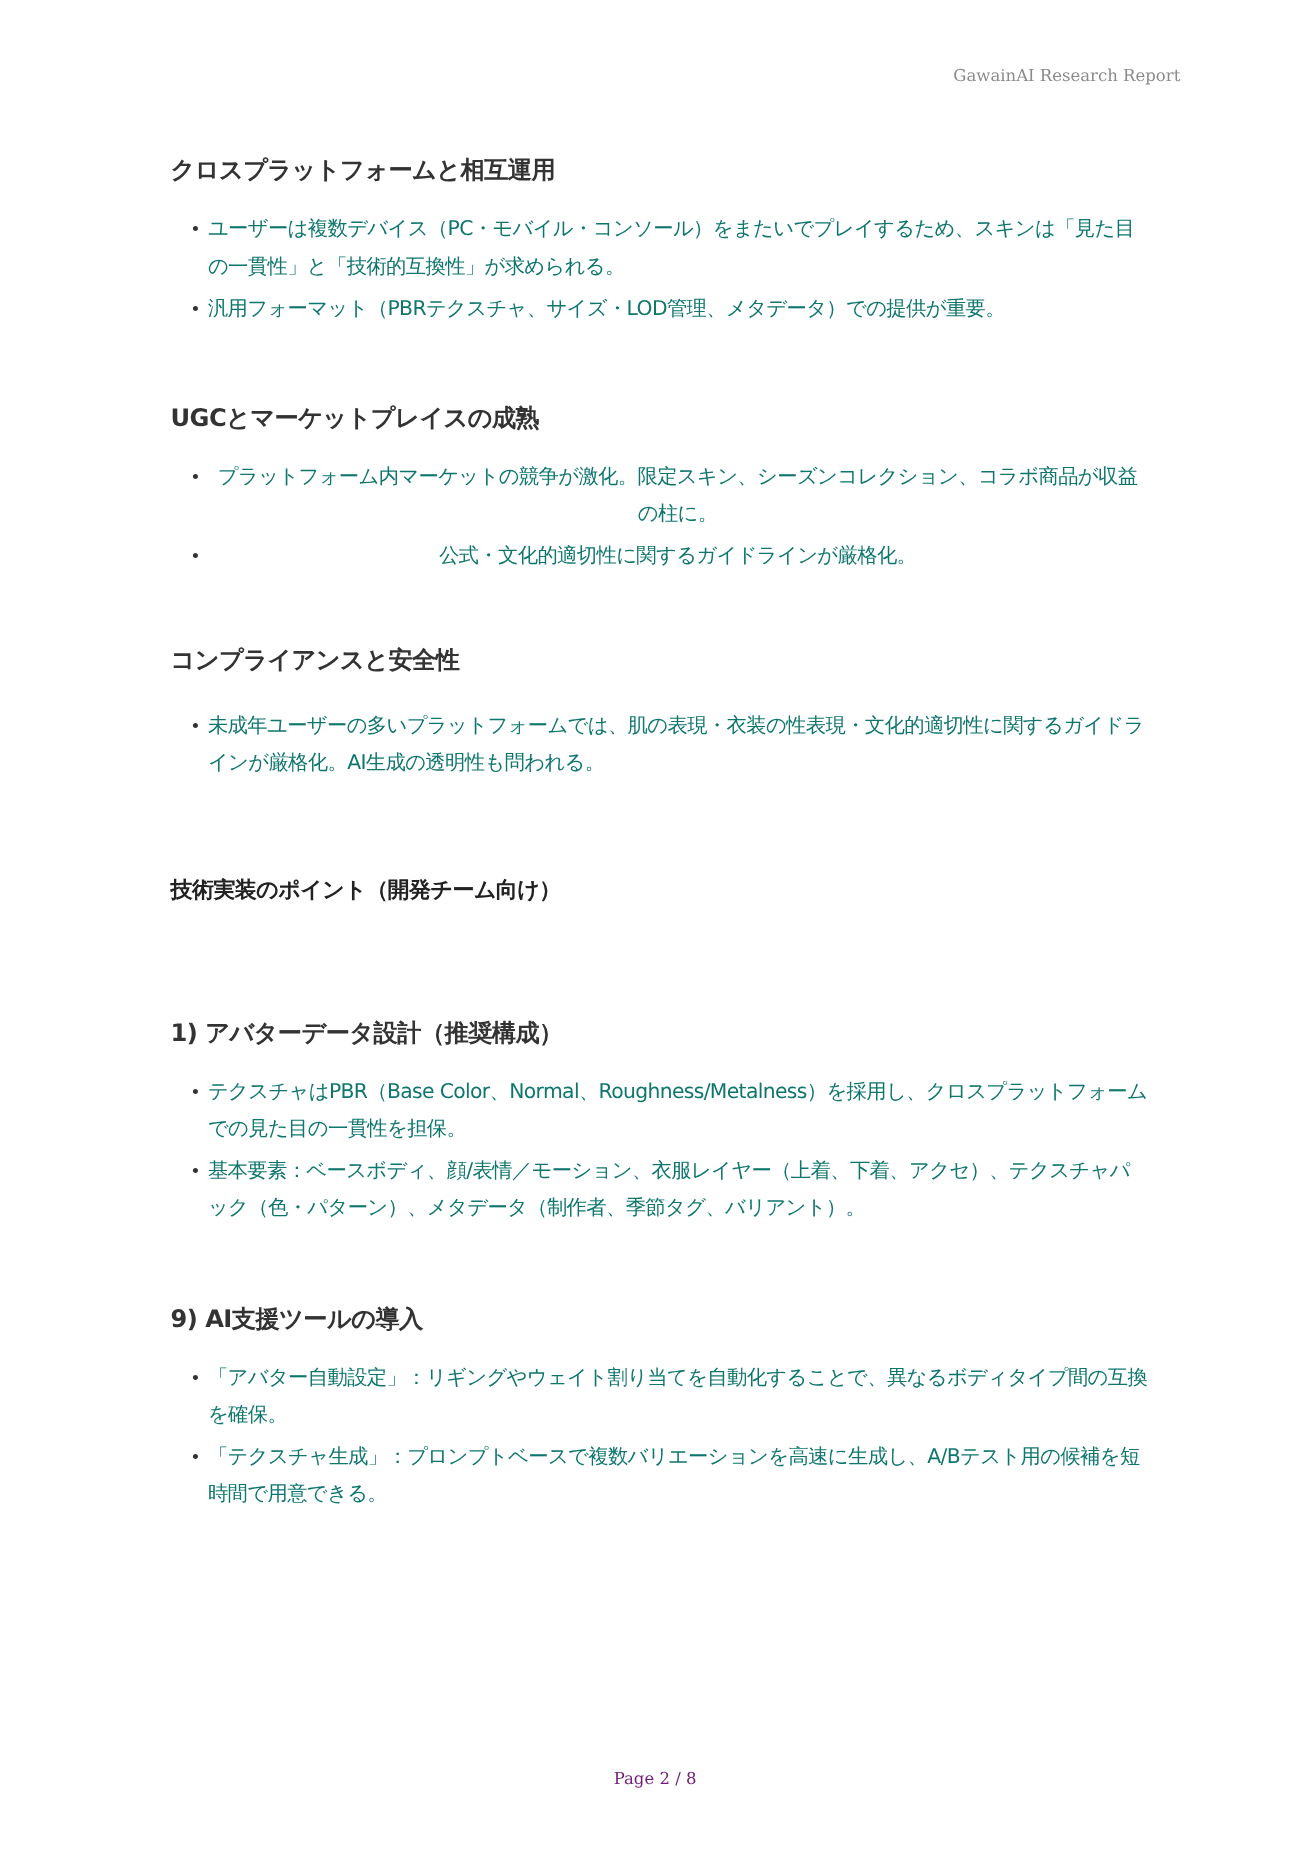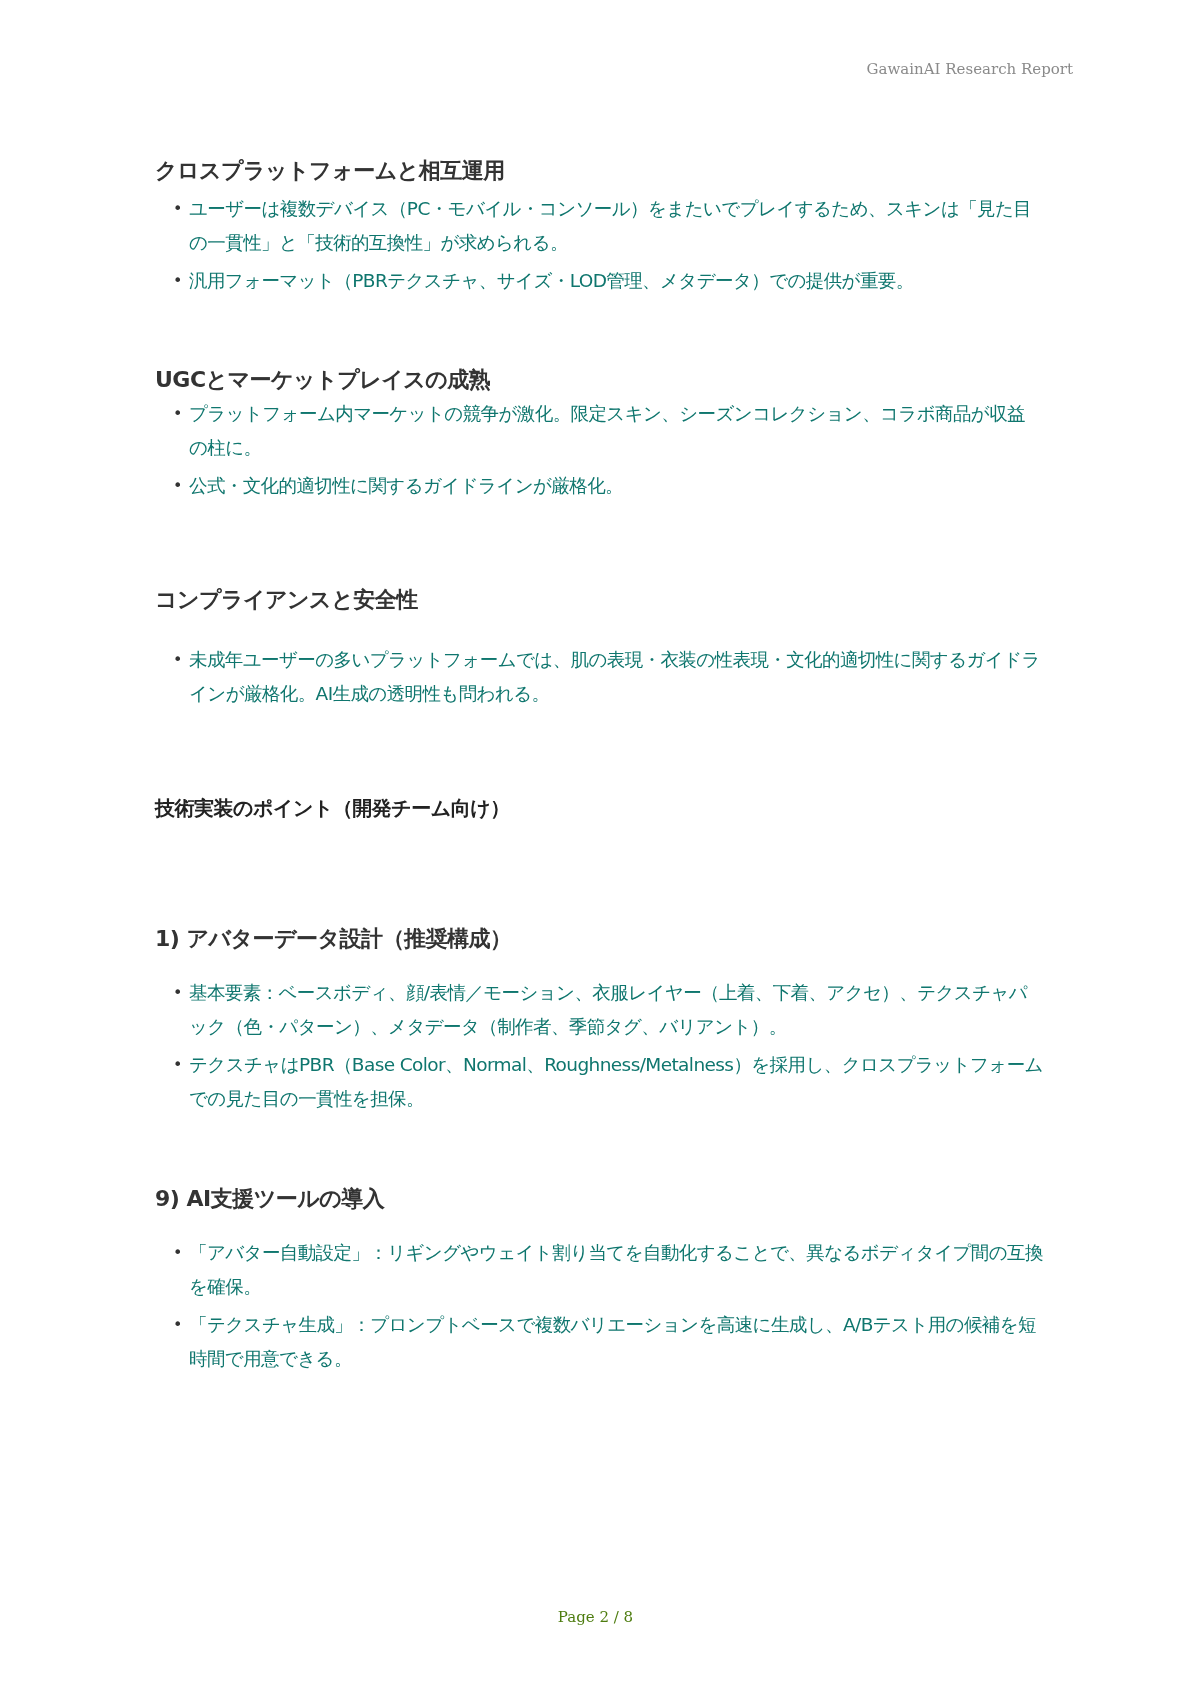--- a/index.html
+++ b/index.html
@@ -9,21 +9,21 @@
     color: #333333;
   }
   .running-header {
     position: absolute; top: 60px; right: 118px;
     font-family: "DejaVu Serif", "Liberation Serif", serif;
     font-size: 15px; color: #8a8a8a;
   }
   .page-footer {
     position: absolute; top: 1608px; left: 0; width: 1191px; text-align: center;
     font-family: "DejaVu Serif", "Liberation Serif", serif;
-    font-size: 15px; color: #4d7c0f;
+    font-size: 15px; color: #701a75;
   }
   .content { position: absolute; left: 155px; top: 0; width: 880px; }
   h3 {
     position: absolute; left: 0; margin: 0;
     font-size: 22px; font-weight: bold; color: #333333; white-space: nowrap;
     letter-spacing: -0.5px;
   }
   h2 {
     position: absolute; left: 0; margin: 0;
     font-size: 20px; font-weight: bold; color: #222222; white-space: nowrap;
@@ -38,43 +38,43 @@
     content: "•"; position: absolute; left: 0; top: 0; font-size: 16px; color: #333;
   }
 </style>
 </head>
 <body>
 
 <div class="running-header">GawainAI Research Report</div>
 
 <div class="content">
 
-  <h3 style="top:156px;">クロスプラットフォームと相互運用</h3>
+  <h3 style="top:140px;">クロスプラットフォームと相互運用</h3>
   <ul style="top:192px;">
     <li>ユーザーは複数デバイス（PC・モバイル・コンソール）をまたいでプレイするため、スキンは「見た目の一貫性」と「技術的互換性」が求められる。</li>
     <li>汎用フォーマット（PBRテクスチャ、サイズ・LOD管理、メタデータ）での提供が重要。</li>
   </ul>
 
   <h3 style="top:365px;">UGCとマーケットプレイスの成熟</h3>
-  <ul style="top:397px;">
+  <ul style="top:417px;text-align:center;">
     <li>プラットフォーム内マーケットの競争が激化。限定スキン、シーズンコレクション、コラボ商品が収益の柱に。</li>
     <li>公式・文化的適切性に関するガイドラインが厳格化。</li>
   </ul>
 
   <h3 style="top:563px;margin-top:22px;">コンプライアンスと安全性</h3>
   <ul style="top:643px;">
     <li>未成年ユーザーの多いプラットフォームでは、肌の表現・衣装の性表現・文化的適切性に関するガイドラインが厳格化。AI生成の透明性も問われる。</li>
   </ul>
 
   <h2 style="top:795px;">技術実装のポイント（開発チーム向け）</h2>
 
   <h3 style="top:924px;text-align:right;">1) アバターデータ設計（推奨構成）</h3>
   <ul style="top:976px;">
+    <li>テクスチャはPBR（Base Color、Normal、Roughness/Metalness）を採用し、クロスプラットフォームでの見た目の一貫性を担保。</li>
     <li>基本要素：ベースボディ、顔/表情／モーション、衣服レイヤー（上着、下着、アクセ）、テクスチャパック（色・パターン）、メタデータ（制作者、季節タグ、バリアント）。</li>
-    <li>テクスチャはPBR（Base Color、Normal、Roughness/Metalness）を採用し、クロスプラットフォームでの見た目の一貫性を担保。</li>
   </ul>
 
   <h3 style="top:1184px;">9) AI支援ツールの導入</h3>
   <ul style="top:1236px;">
     <li>「アバター自動設定」：リギングやウェイト割り当てを自動化することで、異なるボディタイプ間の互換を確保。</li>
     <li>「テクスチャ生成」：プロンプトベースで複数バリエーションを高速に生成し、A/Bテスト用の候補を短時間で用意できる。</li>
   </ul>
 
 </div>
 

